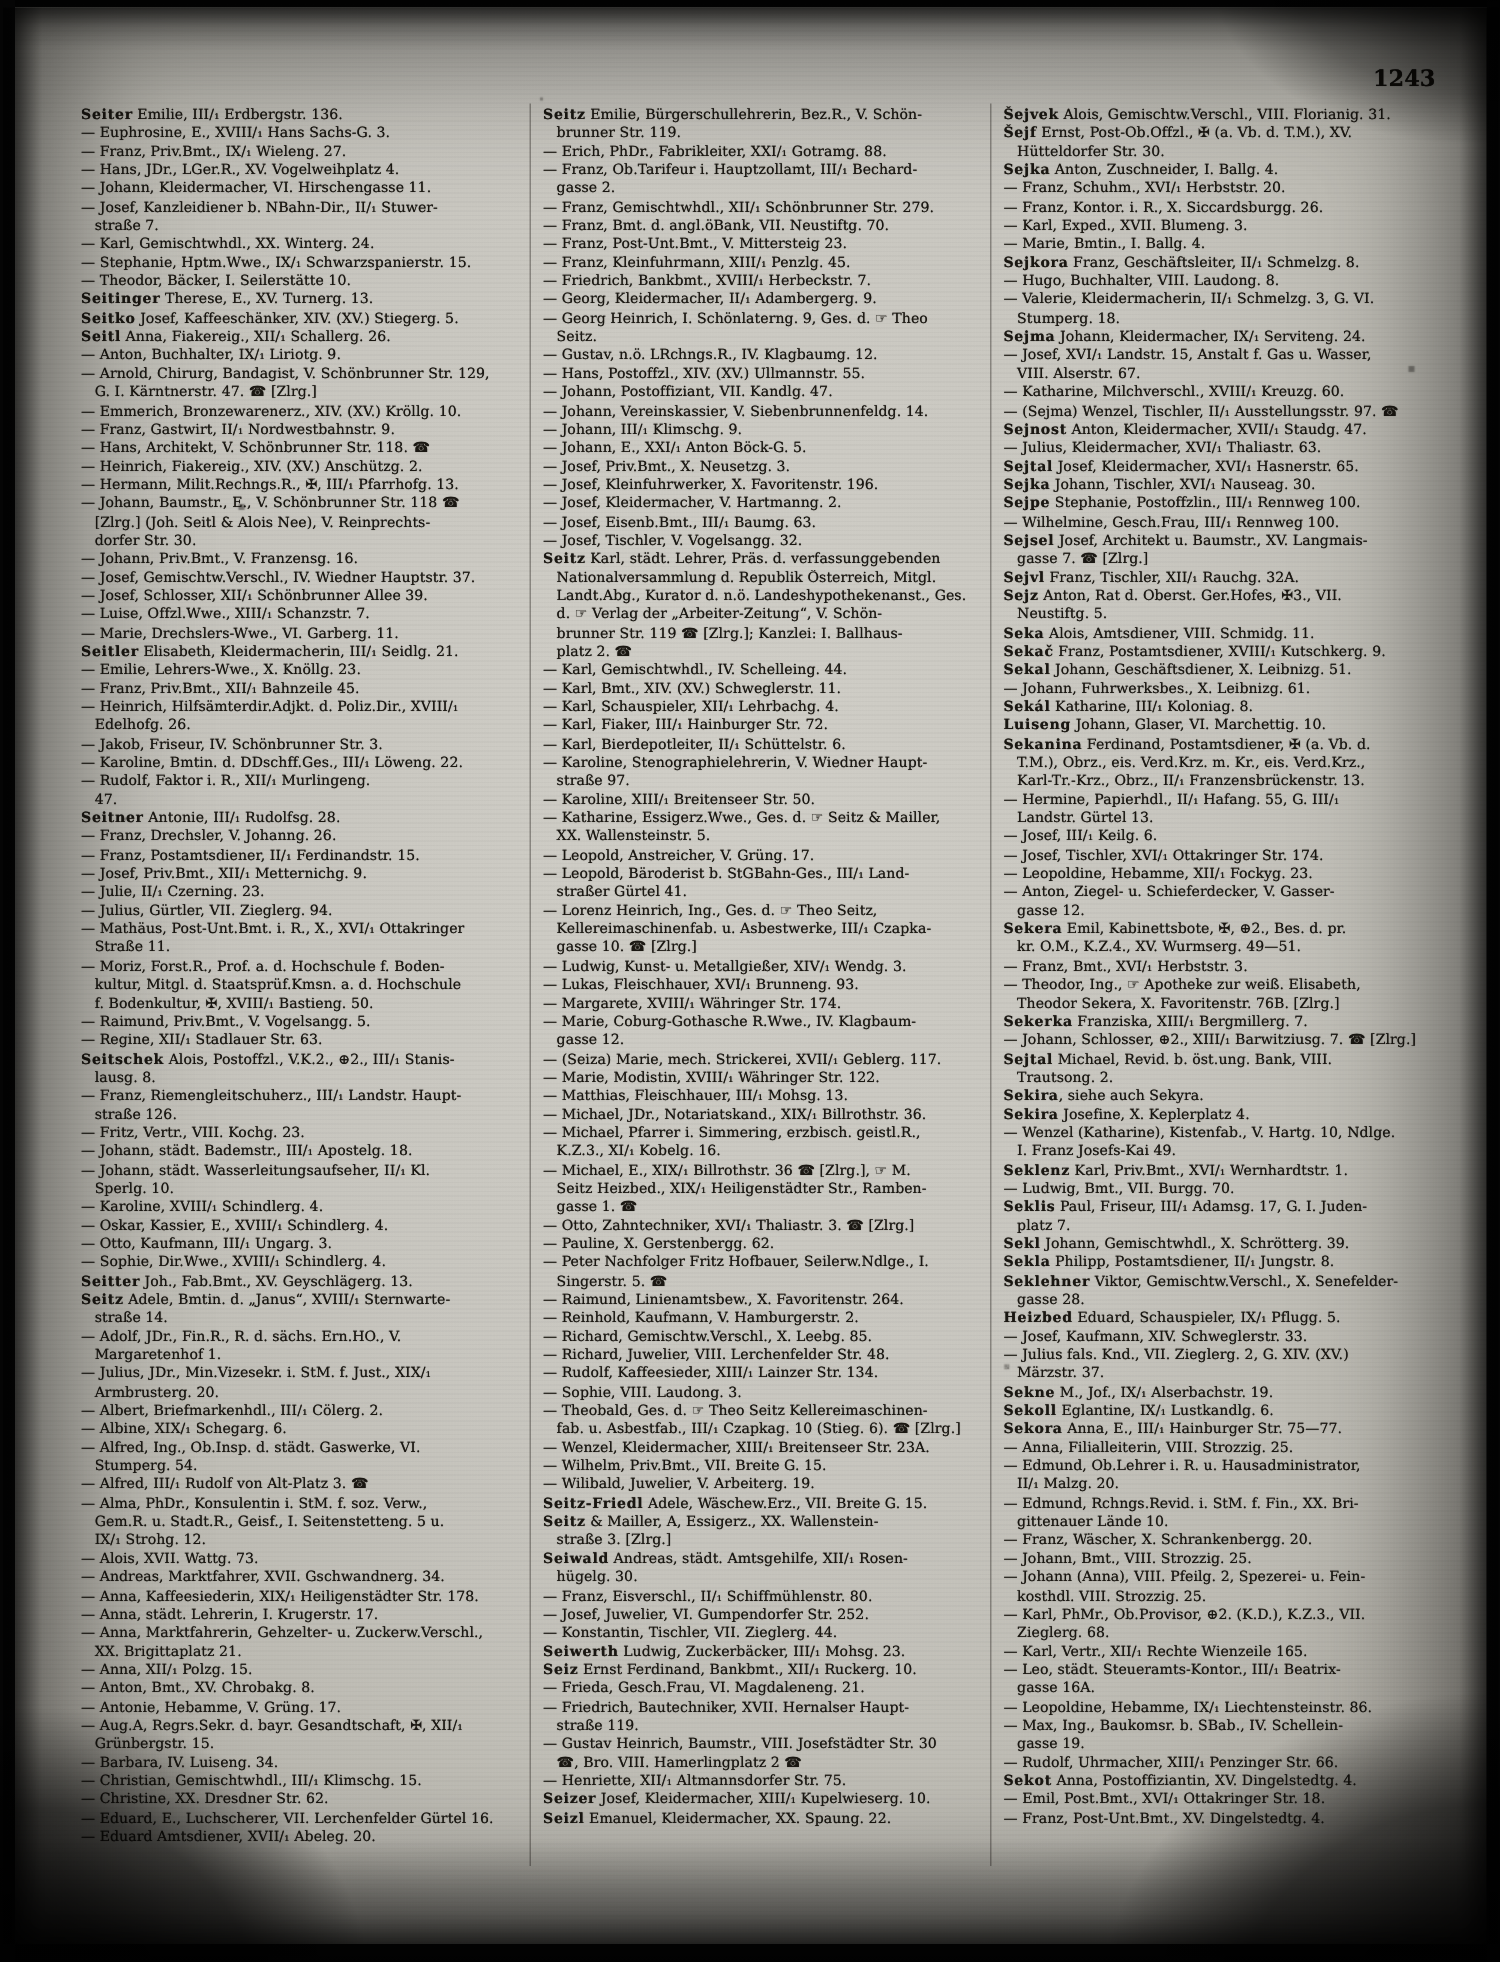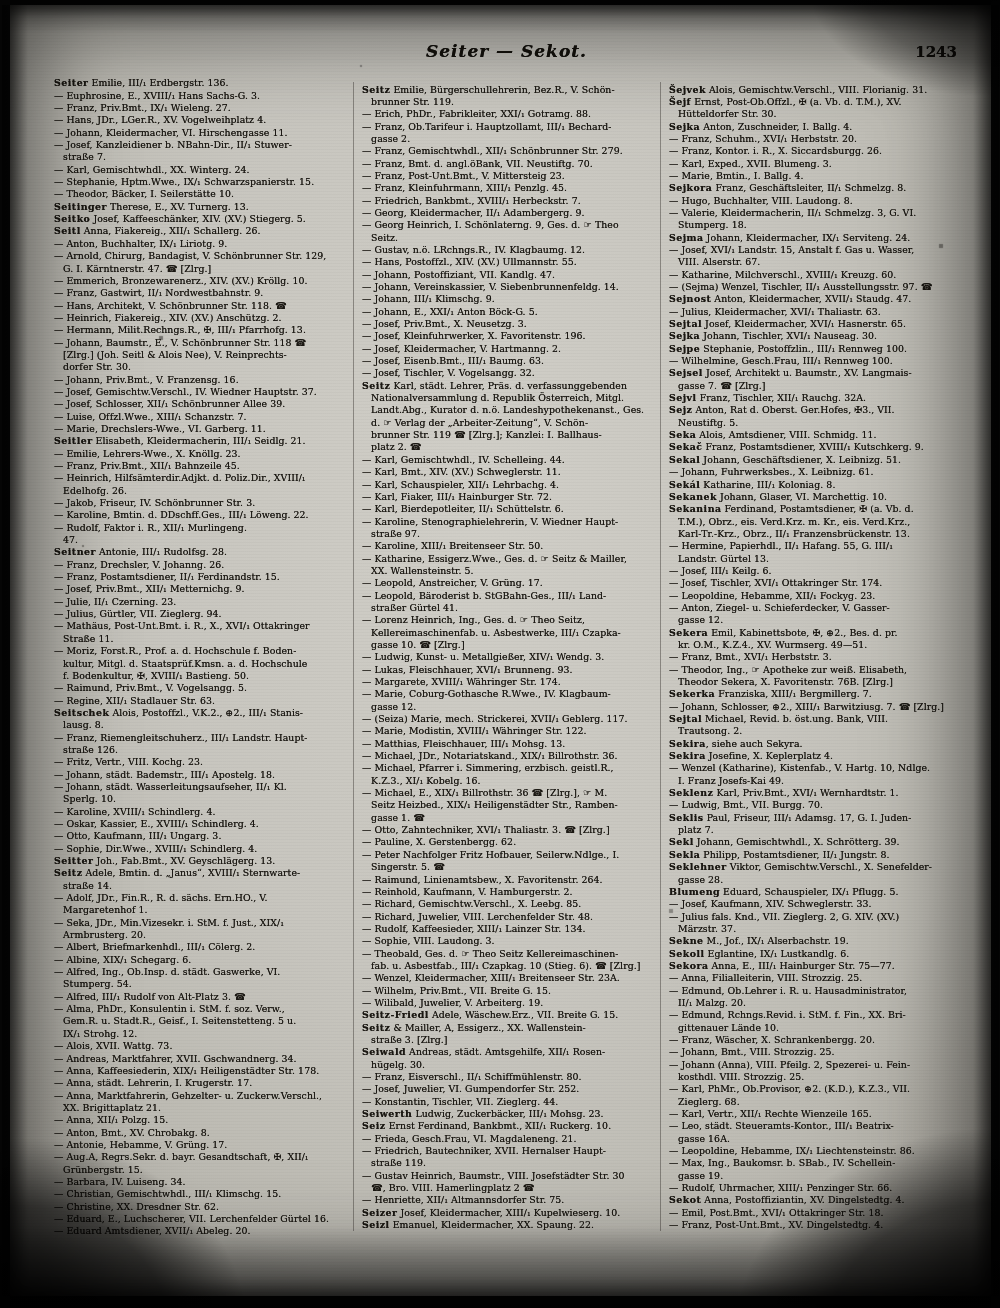--- a/index.html
+++ b/index.html
@@ -77,21 +77,20 @@
   }
   .page-number{
     position:absolute;right:34px;top:38px;
     font-size:15px;font-weight:bold;color:#14110c;
     text-shadow:0 0 0.5px rgba(10,10,10,0.8);
   }
   .text-area{
     position:absolute;left:36px;right:24px;top:64px;bottom:52px;
     display:flex;
     color:#1a1712;
-    align-items:center;
   }
   .col{
     width:33.333%;
     padding:2px 4px 0 8px;
     box-sizing:border-box;
   }
   .col + .col{ border-left:1px solid rgba(55,52,46,0.45); }
   .line{
     white-space:pre;
     overflow:hidden;
@@ -104,23 +103,20 @@
     font-weight:bold;
     letter-spacing:0.5px;
   }
 </style>
 </head>
 <body>
 
 <div class="paper">
   <div class="grain"></div>
 
-  <div class="header">
-    <span class="header-title">Seiter — Sekot.</span>
-  </div>
   <div class="page-number">1243</div>
 
   <div class="text-area">
     <div class="col">
         <div class="line"><b>Seiter</b> Emilie, III/₁ Erdbergstr. 136.</div>
         <div class="line">— Euphrosine, E., XVIII/₁ Hans Sachs-G. 3.</div>
         <div class="line">— Franz, Priv.Bmt., IX/₁ Wieleng. 27.</div>
         <div class="line">— Hans, JDr., LGer.R., XV. Vogelweihplatz 4.</div>
         <div class="line">— Johann, Kleidermacher, VI. Hirschengasse 11.</div>
         <div class="line">— Josef, Kanzleidiener b. NBahn-Dir., II/₁ Stuwer-</div>
@@ -179,21 +175,21 @@
         <div class="line">   Sperlg. 10.</div>
         <div class="line">— Karoline, XVIII/₁ Schindlerg. 4.</div>
         <div class="line">— Oskar, Kassier, E., XVIII/₁ Schindlerg. 4.</div>
         <div class="line">— Otto, Kaufmann, III/₁ Ungarg. 3.</div>
         <div class="line">— Sophie, Dir.Wwe., XVIII/₁ Schindlerg. 4.</div>
         <div class="line"><b>Seitter</b> Joh., Fab.Bmt., XV. Geyschlägerg. 13.</div>
         <div class="line"><b>Seitz</b> Adele, Bmtin. d. „Janus“, XVIII/₁ Sternwarte-</div>
         <div class="line">   straße 14.</div>
         <div class="line">— Adolf, JDr., Fin.R., R. d. sächs. Ern.HO., V.</div>
         <div class="line">   Margaretenhof 1.</div>
-        <div class="line">— Seka, JDr., Min.Vizesekr. i. StM. f. Just., XIX/₁</div>
+        <div class="line">— Julius, JDr., Min.Vizesekr. i. StM. f. Just., XIX/₁</div>
         <div class="line">   Armbrusterg. 20.</div>
         <div class="line">— Albert, Briefmarkenhdl., III/₁ Cölerg. 2.</div>
         <div class="line">— Albine, XIX/₁ Schegarg. 6.</div>
         <div class="line">— Alfred, Ing., Ob.Insp. d. städt. Gaswerke, VI.</div>
         <div class="line">   Stumperg. 54.</div>
         <div class="line">— Alfred, III/₁ Rudolf von Alt-Platz 3. ☎</div>
         <div class="line">— Alma, PhDr., Konsulentin i. StM. f. soz. Verw.,</div>
         <div class="line">   Gem.R. u. Stadt.R., Geisf., I. Seitenstetteng. 5 u.</div>
         <div class="line">   IX/₁ Strohg. 12.</div>
         <div class="line">— Alois, XVII. Wattg. 73.</div>
@@ -335,21 +331,21 @@
         <div class="line"><b>Sejsel</b> Josef, Architekt u. Baumstr., XV. Langmais-</div>
         <div class="line">   gasse 7. ☎ [Zlrg.]</div>
         <div class="line"><b>Sejvl</b> Franz, Tischler, XII/₁ Rauchg. 32A.</div>
         <div class="line"><b>Sejz</b> Anton, Rat d. Oberst. Ger.Hofes, ✠3., VII.</div>
         <div class="line">   Neustiftg. 5.</div>
         <div class="line"><b>Seka</b> Alois, Amtsdiener, VIII. Schmidg. 11.</div>
         <div class="line"><b>Sekač</b> Franz, Postamtsdiener, XVIII/₁ Kutschkerg. 9.</div>
         <div class="line"><b>Sekal</b> Johann, Geschäftsdiener, X. Leibnizg. 51.</div>
         <div class="line">— Johann, Fuhrwerksbes., X. Leibnizg. 61.</div>
         <div class="line"><b>Sekál</b> Katharine, III/₁ Koloniag. 8.</div>
-        <div class="line"><b>Sekanek</b> Johann, Glaser, VI. Marchettig. 10.</div>
+        <div class="line"><b>Luiseng</b> Johann, Glaser, VI. Marchettig. 10.</div>
         <div class="line"><b>Sekanina</b> Ferdinand, Postamtsdiener, ✠ (a. Vb. d.</div>
         <div class="line">   T.M.), Obrz., eis. Verd.Krz. m. Kr., eis. Verd.Krz.,</div>
         <div class="line">   Karl-Tr.-Krz., Obrz., II/₁ Franzensbrückenstr. 13.</div>
         <div class="line">— Hermine, Papierhdl., II/₁ Hafang. 55, G. III/₁</div>
         <div class="line">   Landstr. Gürtel 13.</div>
         <div class="line">— Josef, III/₁ Keilg. 6.</div>
         <div class="line">— Josef, Tischler, XVI/₁ Ottakringer Str. 174.</div>
         <div class="line">— Leopoldine, Hebamme, XII/₁ Fockyg. 23.</div>
         <div class="line">— Anton, Ziegel- u. Schieferdecker, V. Gasser-</div>
         <div class="line">   gasse 12.</div>
@@ -367,21 +363,21 @@
         <div class="line">— Wenzel (Katharine), Kistenfab., V. Hartg. 10, Ndlge.</div>
         <div class="line">   I. Franz Josefs-Kai 49.</div>
         <div class="line"><b>Seklenz</b> Karl, Priv.Bmt., XVI/₁ Wernhardtstr. 1.</div>
         <div class="line">— Ludwig, Bmt., VII. Burgg. 70.</div>
         <div class="line"><b>Seklis</b> Paul, Friseur, III/₁ Adamsg. 17, G. I. Juden-</div>
         <div class="line">   platz 7.</div>
         <div class="line"><b>Sekl</b> Johann, Gemischtwhdl., X. Schrötterg. 39.</div>
         <div class="line"><b>Sekla</b> Philipp, Postamtsdiener, II/₁ Jungstr. 8.</div>
         <div class="line"><b>Seklehner</b> Viktor, Gemischtw.Verschl., X. Senefelder-</div>
         <div class="line">   gasse 28.</div>
-        <div class="line"><b>Blumeng</b> Eduard, Schauspieler, IX/₁ Pflugg. 5.</div>
+        <div class="line"><b>Heizbed</b> Eduard, Schauspieler, IX/₁ Pflugg. 5.</div>
         <div class="line">— Josef, Kaufmann, XIV. Schweglerstr. 33.</div>
         <div class="line">— Julius fals. Knd., VII. Zieglerg. 2, G. XIV. (XV.)</div>
         <div class="line">   Märzstr. 37.</div>
         <div class="line"><b>Sekne</b> M., Jof., IX/₁ Alserbachstr. 19.</div>
         <div class="line"><b>Sekoll</b> Eglantine, IX/₁ Lustkandlg. 6.</div>
         <div class="line"><b>Sekora</b> Anna, E., III/₁ Hainburger Str. 75—77.</div>
         <div class="line">— Anna, Filialleiterin, VIII. Strozzig. 25.</div>
         <div class="line">— Edmund, Ob.Lehrer i. R. u. Hausadministrator,</div>
         <div class="line">   II/₁ Malzg. 20.</div>
         <div class="line">— Edmund, Rchngs.Revid. i. StM. f. Fin., XX. Bri-</div>

